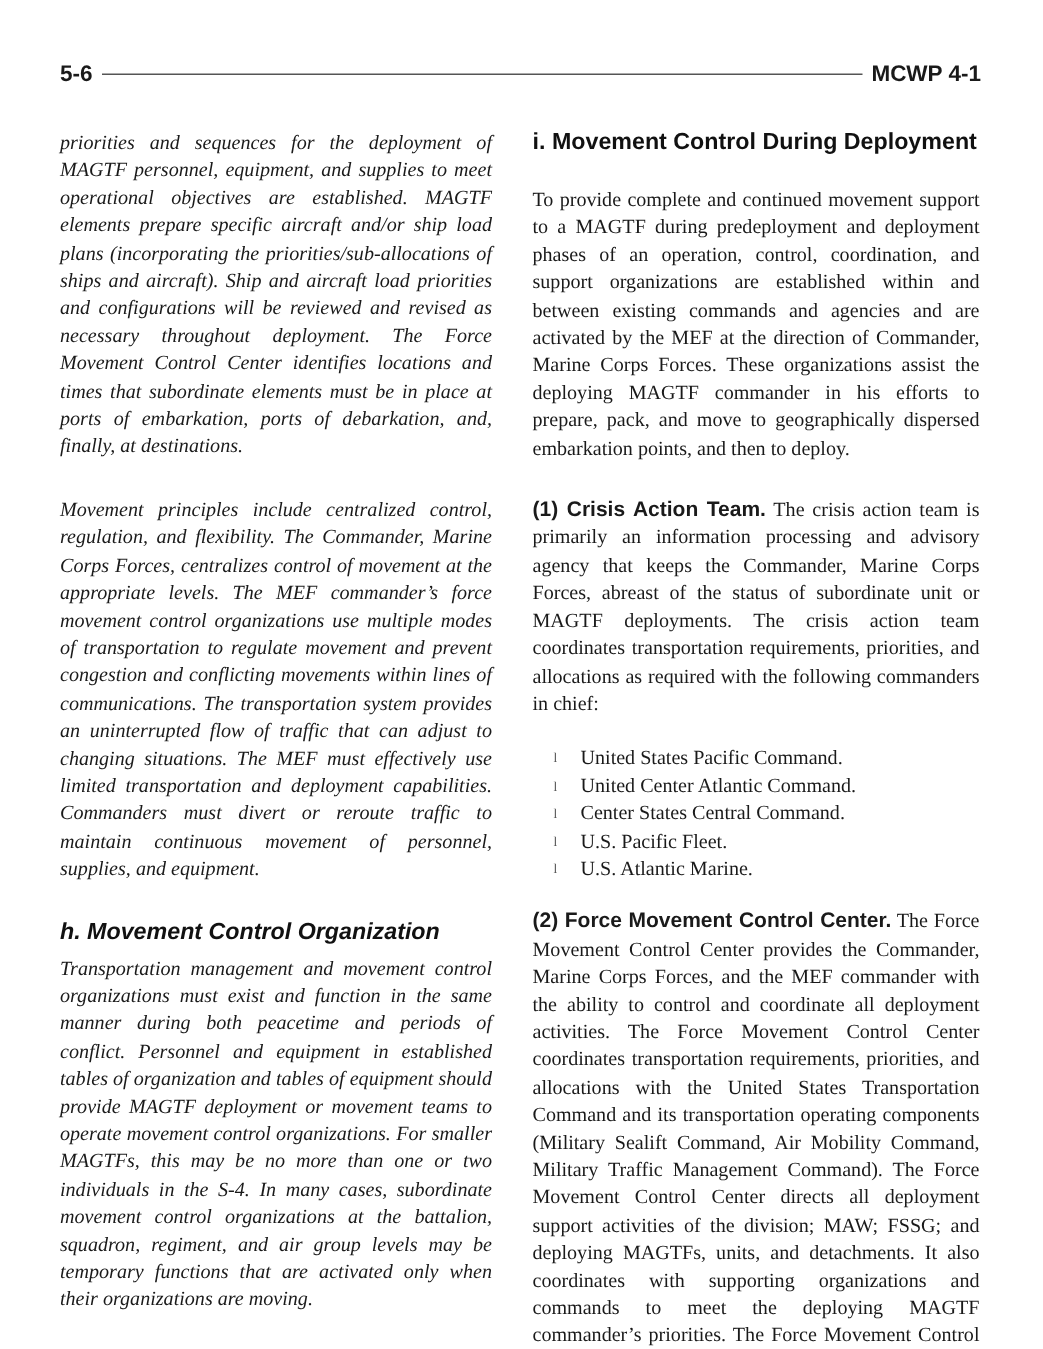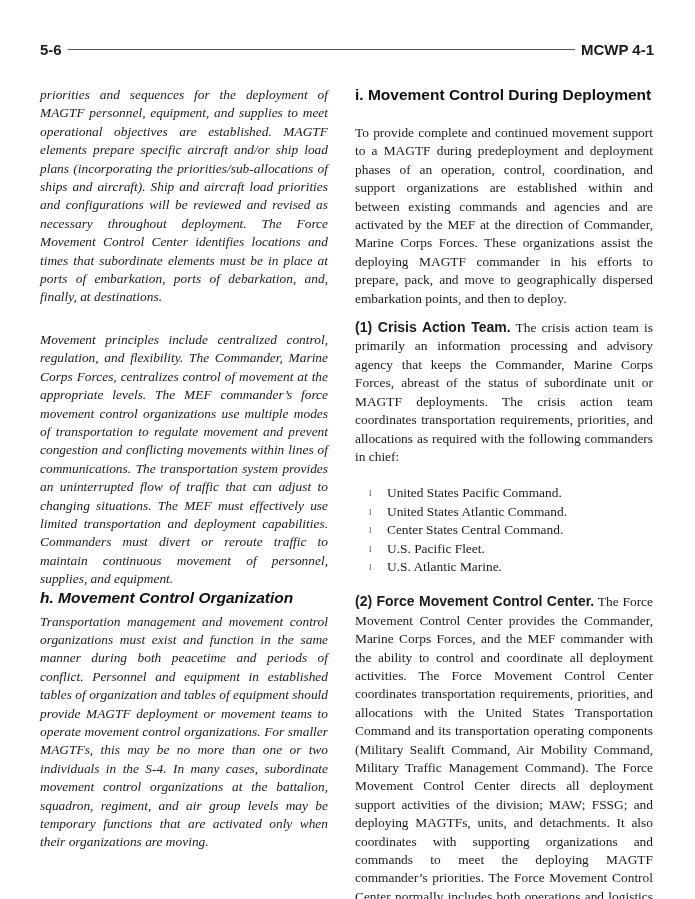--- a/index.html
+++ b/index.html
@@ -18,25 +18,25 @@
   .col.right { left: 355px; width: 298px; }
   p {
     margin: 0; font-size: 13.4px; line-height: 18.4px; text-align: justify;
     hyphens: none;
   }
   h2 {
     font-family: "Liberation Sans", sans-serif; font-weight: bold;
     font-size: 15.5px; line-height: 18px; margin: 0 0 6px 0; color: #111;
   }
   .sec-g { margin-top: 24px; }
-  .sec-h { }
+  .sec-h { margin-top: 24px; }
   .runin {
     font-family: "Liberation Sans", sans-serif; font-weight: bold; font-size: 14px;
   }
-  .sub1 { margin-top: 10px; }
+  .sub1 { margin-top: 22px; }
   ul.bullets { list-style: none; margin: 18px 0 12px 0; padding: 0 0 0 14px; }
   ul.bullets li { font-size: 13.4px; line-height: 18.4px; display: flex; }
   ul.bullets li .b { width: 18px; font-size: 9px; color: #555; line-height: 18.4px; }
   .sub2 { margin-top: 16px; }
 </style>
 </head>
 <body>
 
 <div class="header">
   <span>5-6</span>
@@ -65,21 +65,21 @@
 
   <div class="sub1">
     <p><span class="runin">(1)  Crisis Action Team.</span><span> The crisis action team is primarily an information processing and advisory agency that keeps the Commander, Marine Corps Forces, abreast of the status of subordinate unit or MAGTF deployments. The crisis action team coordinates transportation requirements, priorities, and allocations as required with the following commanders in chief:</span></p>
     <ul class="bullets">
       <li>
           <span class="b">l</span>
           <span>United States Pacific Command.</span>
         </li>
       <li>
           <span class="b">l</span>
-          <span>United States Atlantic Command.</span>
+          <span>United Center Atlantic Command.</span>
         </li>
       <li>
           <span class="b">l</span>
           <span>Center States Central Command.</span>
         </li>
       <li>
           <span class="b">l</span>
           <span>U.S. Pacific Fleet.</span>
         </li>
       <li>

